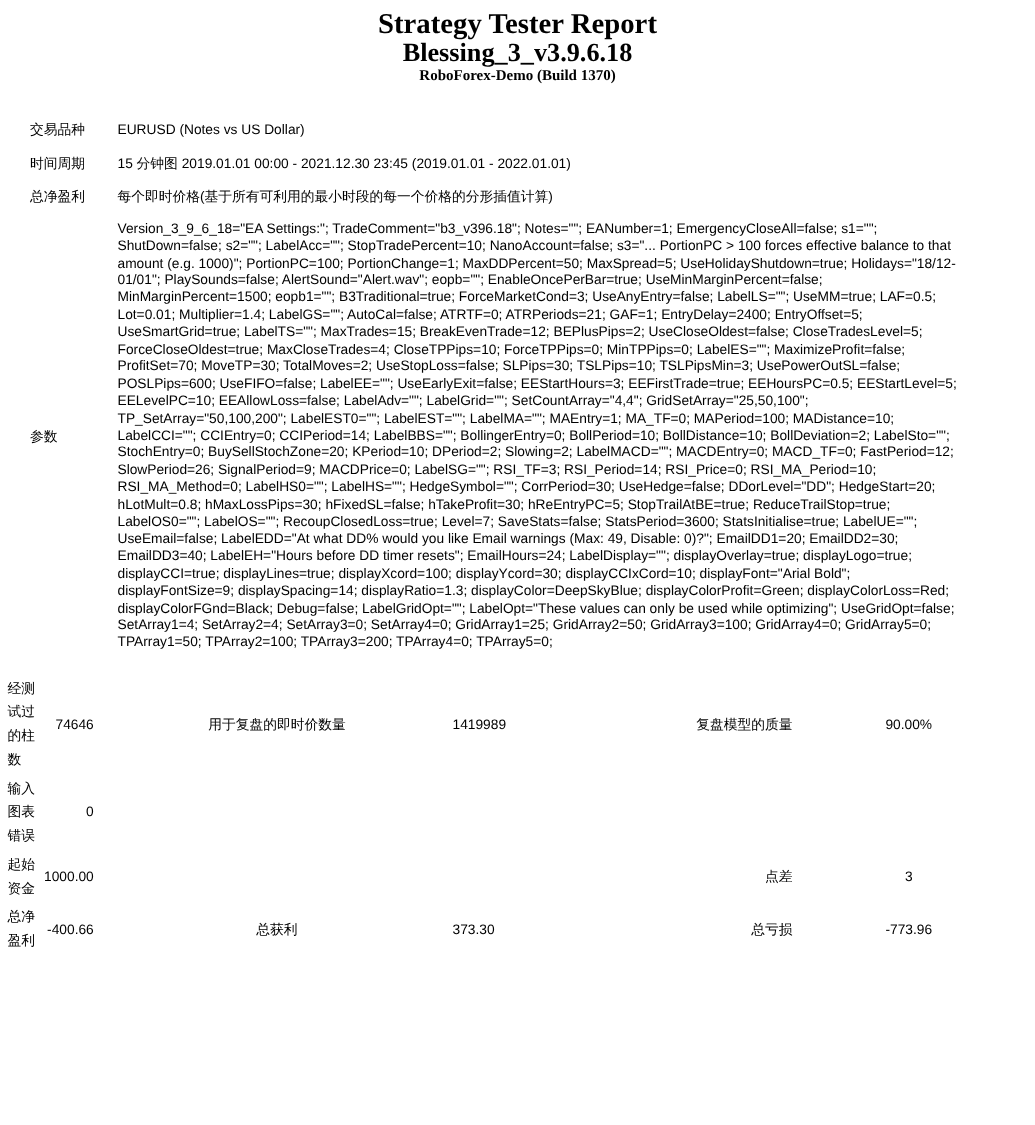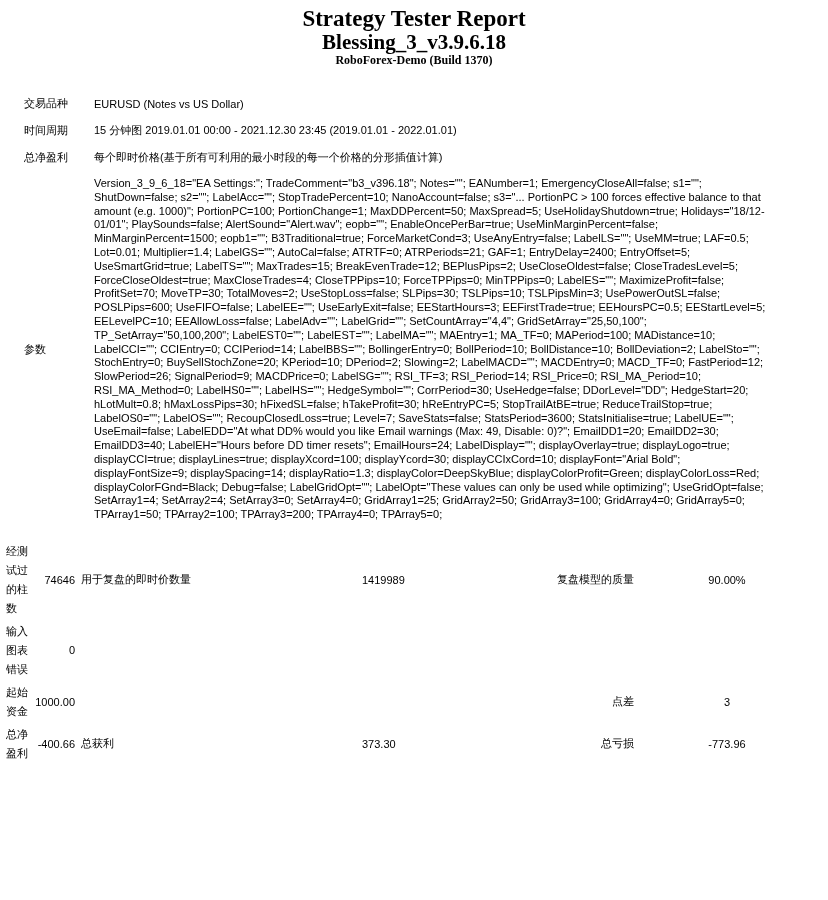--- a/index.html
+++ b/index.html
@@ -19,21 +19,21 @@
   .info-table { margin: 22px 0 0 24px; width: 812px; border-spacing: 0; }
   .info-table td { vertical-align: middle; padding: 6px 0 6px 0; }
   .info-table td.lbl { width: 70px; vertical-align: middle; }
   .info-table td.val { width: 742px; }
   .params div { line-height: 13.8px; white-space: nowrap; }
 
   .summary-table { margin: 10px 0 0 6px; width: 814px; border-spacing: 0 4px; }
   .summary-table td { vertical-align: middle; padding: 0; }
   td.rowhead { width: 24px; line-height: 19px; word-break: break-all; vertical-align: middle; }
   td.v1 { width: 45px;  text-align: right; }
-  td.l1 { width: 281px; padding-left: 6px; }
+  td.l1 { width: 281px; padding-left: 6px; text-align: center; }
   td.v2 { width: 86px;  text-align: left; }
   td.l2 { width: 180px; padding-left: 6px; text-align: right; }
   td.v3 { width: 186px; text-align: center; }
 </style>
 </head>
 <body>
 
 <div>
 
   <div class="hdr">

